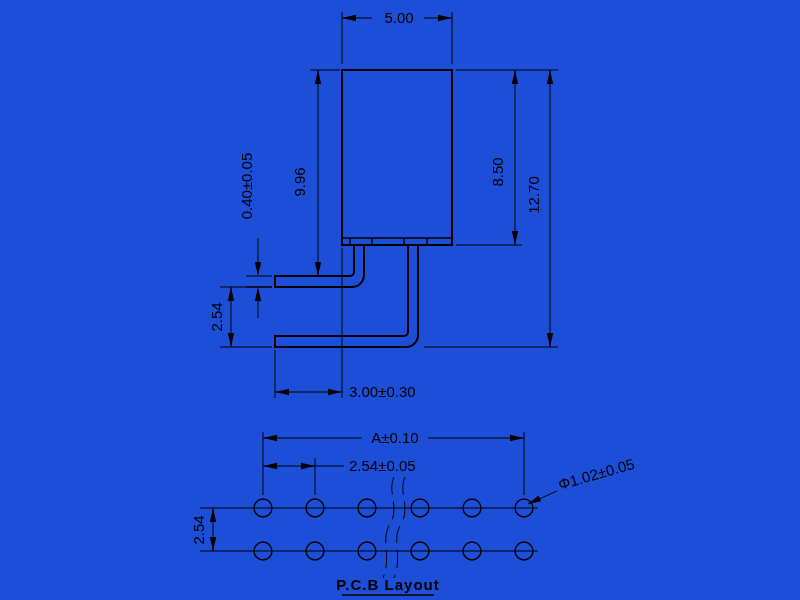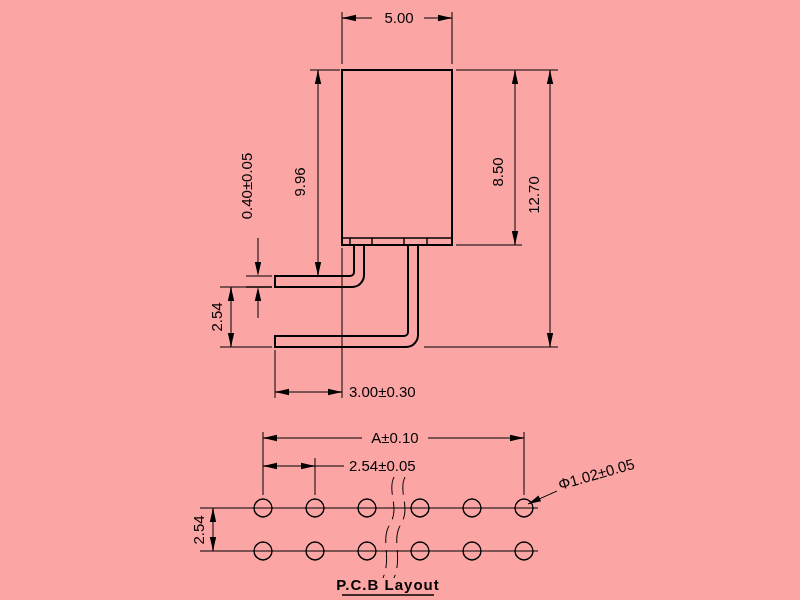--- a/index.html
+++ b/index.html
@@ -1,19 +1,19 @@
 <!DOCTYPE html>
 <html><head>
 <meta charset="utf-8">
 <style>
   html, body { margin: 0; padding: 0; background: #ffffff; }
   .page {
     position: relative;
     width: 800px; height: 600px;
-    background: #fca5a5;
+    background: #1d4ed8;
     font-family: "Liberation Sans", sans-serif;
     overflow: hidden;
   }
   svg { display: block; }
   .obj  { stroke: #000; stroke-width: 2;   fill: none; stroke-linejoin: miter; stroke-linecap: butt; }
   .objt { stroke: #000; stroke-width: 1.4; fill: none; }
   .dim  { stroke: #000; stroke-width: 1;   fill: none; }
   .brk  { stroke: #000; stroke-width: 1;   fill: none; stroke-dasharray: 18 7; }
   .arr  { fill: #000; stroke: none; }
   text.d {

